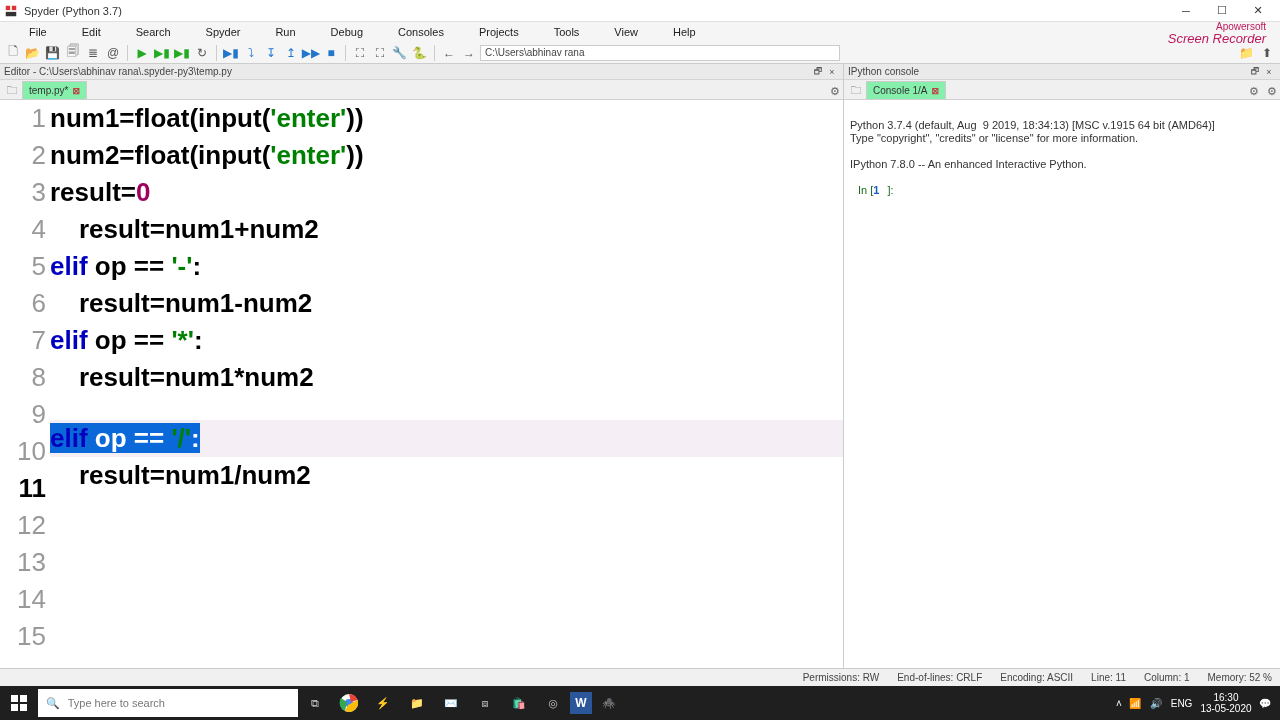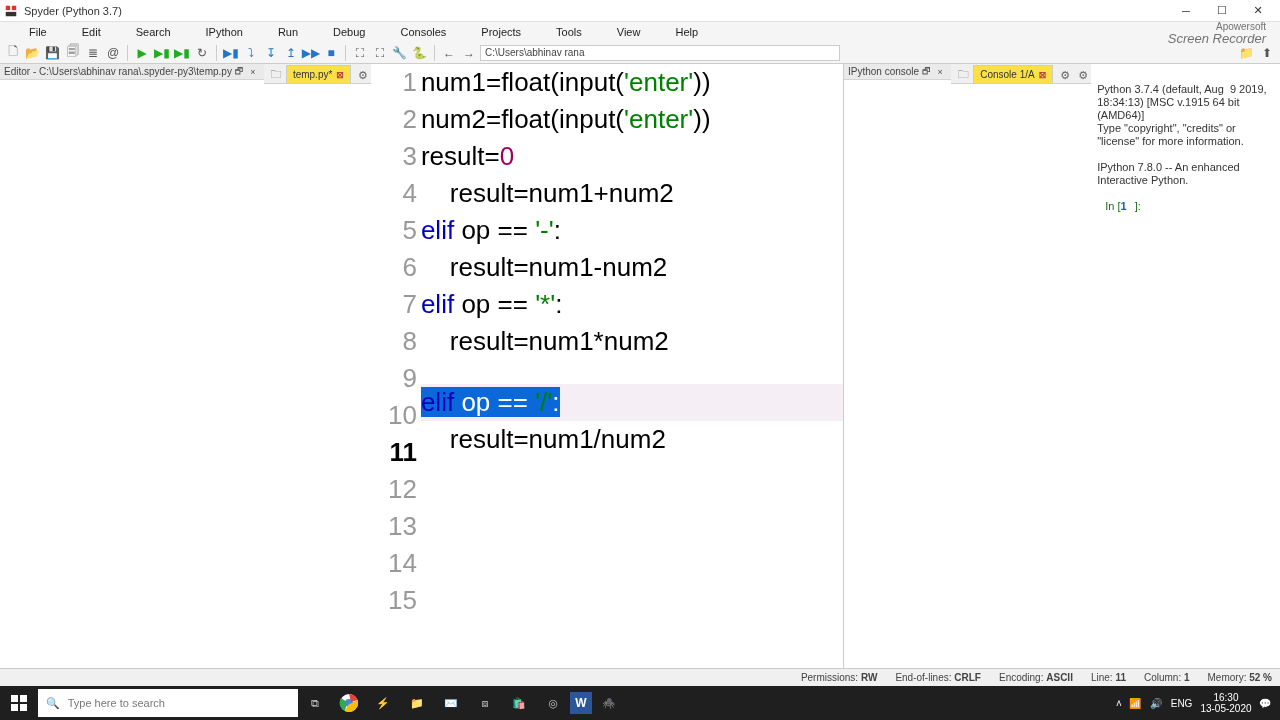--- a/index.html
+++ b/index.html
@@ -7,52 +7,52 @@
 .titlebar { height: 22px; background: #fff; display: flex; align-items: center; padding: 0 4px; font-size: 11px; color: #333; border-bottom: 1px solid #e0e0e0; }
 .titlebar .logo { width: 14px; height: 14px; margin-right: 6px; }
 .titlebar .title { flex: 1; }
 .titlebar .winbtn { width: 36px; height: 20px; display: flex; align-items: center; justify-content: center; }
 .menubar { height: 20px; background: #f5f5f5; display: flex; align-items: center; padding: 0 6px; font-size: 11px; color: #222; gap: 12px; }
 .menubar span { cursor: default; padding-left: 23px; }
 .toolbar { height: 22px; background: #f5f5f5; border-bottom: 1px solid #ccc; display: flex; align-items: center; padding: 0 4px; gap: 2px; }
 .toolbar .tbtn { width: 18px; height: 18px; display: flex; align-items: center; justify-content: center; font-size: 12px; color: #555; }
 .toolbar .sep { width: 1px; height: 16px; background: #ccc; margin: 0 3px; }
 .toolbar .path { height: 16px; border: 1px solid #ccc; background: #fff; font-size: 10px; padding: 0 4px; min-width: 360px; color: #444; line-height: 14px; }
-.watermark { position: absolute; top: 22px; right: 14px; font-size: 12px; color: #737373; text-align: right; line-height: 1; }
+.watermark { position: absolute; top: 22px; right: 14px; font-size: 12px; color: #be185d; text-align: right; line-height: 1; }
 .main { flex: 1; display: flex; min-height: 0; }
-.pane { display: flex; flex-direction: row; background: #fff; justify-content: flex-end; }
+.pane { display: flex; flex-direction: column; background: #fff; justify-content: flex-end; }
 .pane-header { height: 16px; background: #eaeaea; font-size: 10px; color: #444; display: flex; align-items: center; padding: 0 4px; border-bottom: 1px solid #d4d4d4; }
 .pane-header .spacer { flex: 1; }
 .pane-header .pctrl { width: 14px; height: 12px; display: flex; align-items: center; justify-content: center; font-size: 9px; color: #555; }
 .left-pane { flex: 1; border-right: 1px solid #ccc; }
 .right-pane { width: 436px; }
 .tabs { height: 20px; background: #f0f0f0; display: flex; align-items: flex-end; padding-left: 4px; gap: 2px; border-bottom: 1px solid #d0d0d0; }
-.tabs .tab { height: 18px; background: #fde047; border: 1px solid #ccc; border-bottom: none; font-size: 10px; padding: 0 6px; display: flex; align-items: center; gap: 4px; }
+.tabs .tab { height: 18px; background: #86efac; border: 1px solid #ccc; border-bottom: none; font-size: 10px; padding: 0 6px; display: flex; align-items: center; gap: 4px; }
 .tabs .tab .tx { color: #333; }
 .tabs .tab .close { color: #b44; font-weight: bold; font-size: 9px; }
 .tabs .lead-icon { width: 16px; height: 16px; display: flex; align-items: center; justify-content: center; font-size: 11px; color: #777; }
 .tabs .spacer { flex: 1; }
 .tabs .gear { width: 16px; height: 16px; display: flex; align-items: center; justify-content: center; font-size: 11px; color: #666; }
 .editor { flex: 1; display: flex; font-family: "Consolas", monospace; font-size: 26px; line-height: 37px; overflow: hidden; position: relative; }
 .gutter { width: 50px; text-align: right; color: #999; padding-right: 4px; background: #fff; }
 .gutter div { height: 37px; }
 .gutter .cur { color: #000; font-weight: bold; }
 .code { flex: 1; background: #fff; position: relative; }
-.line { height: 37px; white-space: pre; }
+.line { height: 37px; white-space: pre; font-weight: bold; }
 .line.curline { background: #f5eef5; margin-top: 24px; }
 .kw { color: #0000c0; }
 .fn { color: #000; }
 .num { color: #a00060; }
 .str { color: #008000; }
 .sel { background: #0a68d8; color: #fff; }
 .console-out { flex: 1; font-family: Consolas, monospace; font-size: 11px; color: #333; padding: 6px; white-space: pre-wrap; background: #fff; }
 .console-out .prompt { color: #1a6b1a; margin-left: 8px; }
 .console-out .pnum { color: #1560c0; font-weight: bold; }
 .statusbar { height: 18px; background: #f0f0f0; border-top: 1px solid #ccc; display: flex; align-items: center; justify-content: flex-end; font-size: 10px; color: #444; padding: 0 8px; gap: 18px; }
-.statusbar b { font-weight: bold; }
+.statusbar b { font-weight: normal; }
 .taskbar { height: 34px; background: #1f1f1f; display: flex; align-items: center; color: #fff; font-size: 11px; }
 .taskbar .start { width: 38px; height: 34px; display: flex; align-items: center; justify-content: center; }
 .taskbar .search { flex: 0 0 260px; height: 28px; background: #fff; color: #777; display: flex; align-items: center; padding: 0 8px; gap: 8px; }
 .taskbar .tbicon { width: 34px; height: 34px; display: flex; align-items: center; justify-content: center; }
 .taskbar .tray { margin-left: auto; display: flex; align-items: center; gap: 8px; padding-right: 8px; font-size: 10px; }
 .taskbar .clock { text-align: center; line-height: 1.1; }
 svg { display: block; }
 </style>
 </head>
 <body>
@@ -68,21 +68,21 @@
   <span class="title">Spyder (Python 3.7)</span>
   <span class="winbtn">─</span>
   <span class="winbtn">☐</span>
   <span class="winbtn">✕</span>
 </div>
 
 <div class="menubar">
   <span>File</span>
   <span>Edit</span>
   <span>Search</span>
-  <span>IPython</span>
+  <span>Spyder</span>
   <span>Run</span>
   <span>Debug</span>
   <span>Consoles</span>
   <span>Projects</span>
   <span>Tools</span>
   <span>View</span>
   <span>Help</span>
 </div>
 
 <div class="toolbar">

